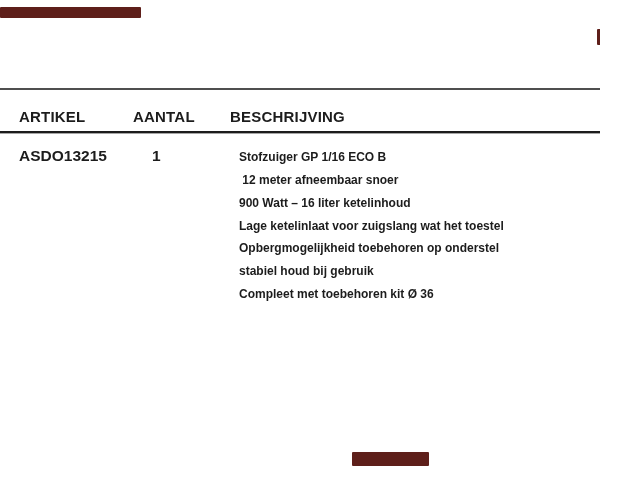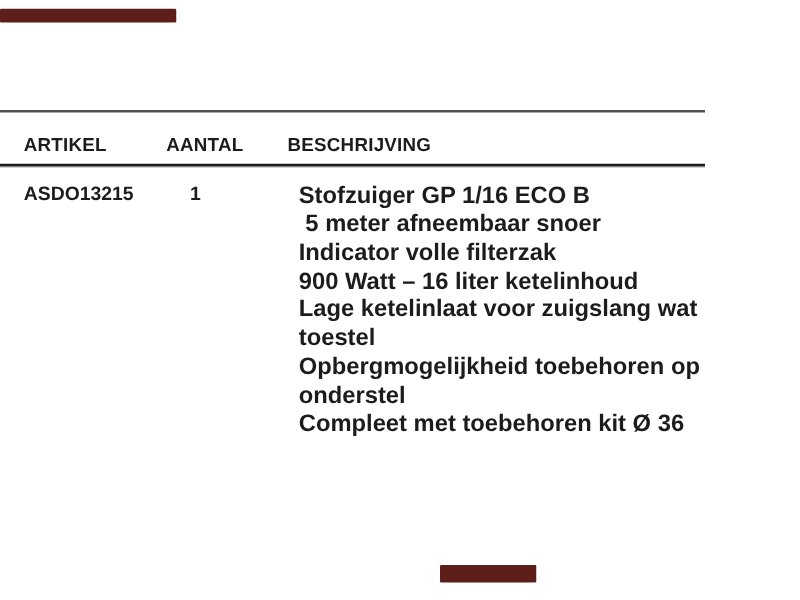--- a/index.html
+++ b/index.html
@@ -7,20 +7,21 @@
     padding: 0;
   }
   .screen {
     position: relative;
     width: 564px;
     height: 480px;
     background: var(--background, #ffffff);
     overflow: hidden;
     font-family: "Liberation Sans", sans-serif;
     color: var(--text, #1c1c1c);
+    padding-left: 36px;
   }
   
   .redaction {
     position: absolute;
     background: var(--redaction, #5e1f1a);
     border-radius: 1px;
   }
   .redaction.top-left  { left: 0;     top: 7px;   width: 141px; height: 11px; }
   .redaction.top-right { left: 597px; top: 29px;  width: 43px;  height: 16px; }
   .redaction.bottom    { left: 352px; top: 452px; width: 77px;  height: 14px; }
@@ -56,21 +57,21 @@
   .cell.artikel { left: 19px;  }
   .cell.aantal  { left: 152px; }
 
   .desc-block {
     position: absolute;
     left: 239px;
     top: 146px;
     width: 400px;
   }
   .desc-line {
-    font-size: 19px;
+    font-size: 12px;
     font-weight: 700;
     line-height: 22.85px;
     white-space: pre-wrap;
   }
 </style>
 </head>
 <body>
 
 <div class="screen">
 
@@ -84,21 +85,21 @@
   <div class="col-header col-artikel">ARTIKEL</div>
   <div class="col-header col-aantal">AANTAL</div>
   <div class="col-header col-beschrijving">BESCHRIJVING</div>
   <div class="col-header col-net">NET</div>
 
   <div class="cell artikel">ASDO13215</div>
   <div class="cell aantal">1</div>
 
   <div class="desc-block">
     <div class="desc-line">Stofzuiger GP 1/16 ECO B</div>
-    <div class="desc-line"> 5 meter afneembaar snoer</div>
-    <div class="desc-line">Indicator volle filterzak</div>
+    <div class="desc-line"> 12 meter afneembaar snoer</div>
     <div class="desc-line">900 Watt – 16 liter ketelinhoud</div>
     <div class="desc-line">Lage ketelinlaat voor zuigslang wat het toestel</div>
     <div class="desc-line">Opbergmogelijkheid toebehoren op onderstel</div>
+    <div class="desc-line">stabiel houd bij gebruik</div>
     <div class="desc-line">Compleet met toebehoren kit Ø 36</div>
   </div>
 
 </div>
 
 </body></html>

